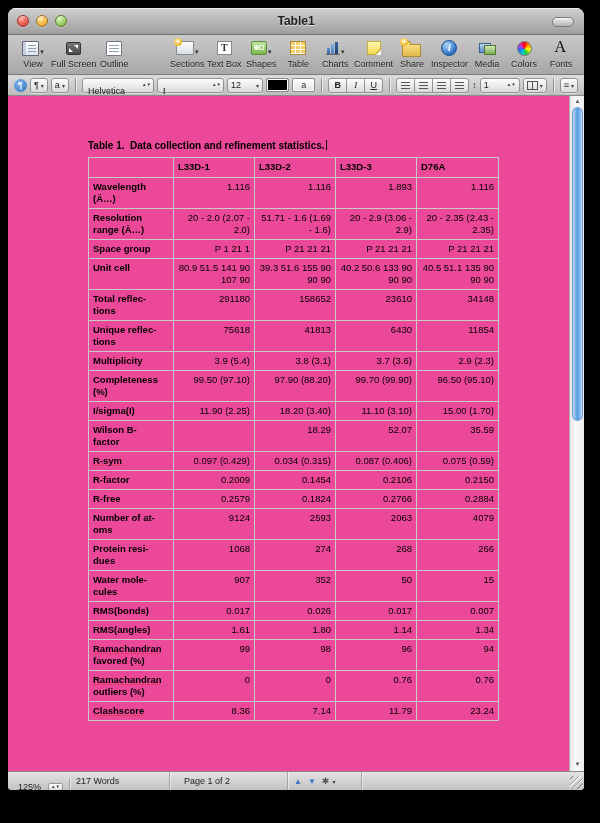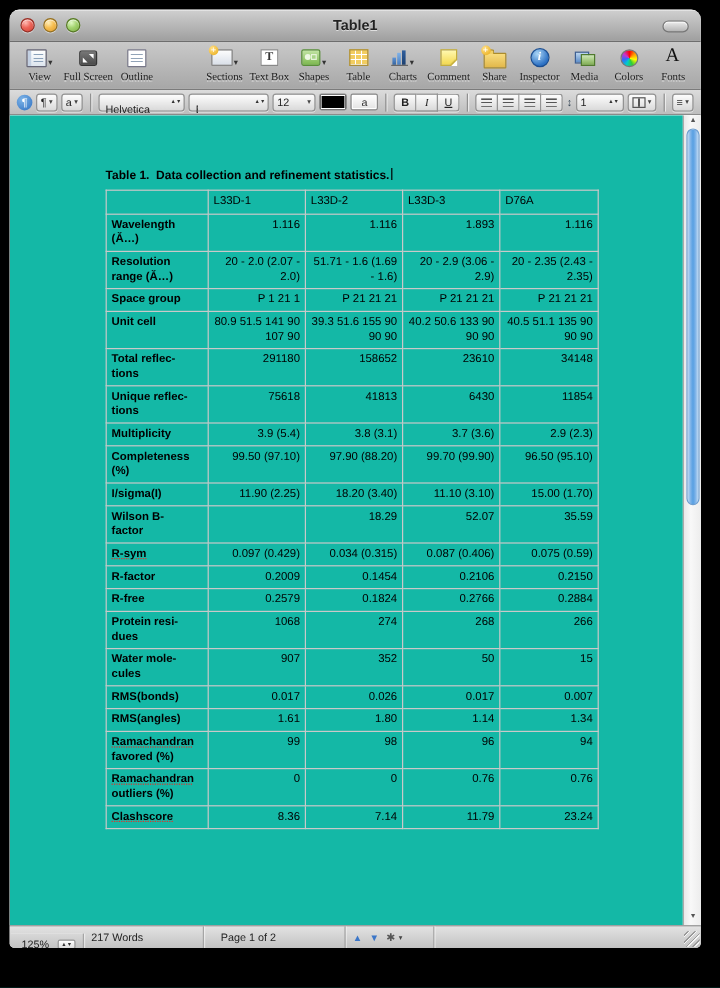--- a/index.html
+++ b/index.html
@@ -15,21 +15,21 @@
   .tl{width:12px;height:12px;border-radius:50%;box-shadow:inset 0 1px 1px rgba(255,255,255,.7),0 1px 0 rgba(255,255,255,.4);}
   .tl.red{background:radial-gradient(circle at 35% 30%,#ffb8b0,#ec6357 45%,#cf4437);border:1px solid #992e24;width:10px;height:10px;}
   .tl.yel{background:radial-gradient(circle at 35% 30%,#ffeeb8,#f7be50 45%,#dd9b2e);border:1px solid #96701f;width:10px;height:10px;}
   .tl.grn{background:radial-gradient(circle at 35% 30%,#e0f8c4,#a2d36e 45%,#7cab45;);border:1px solid #567a22;width:10px;height:10px;background:radial-gradient(circle at 35% 30%,#e0f8c4,#a2d36e 45%,#7cab45);}
   .win-title{position:absolute;left:0;right:0;text-align:center;font-size:12px;font-weight:bold;color:#222;
     text-shadow:0 1px 0 rgba(255,255,255,.6);pointer-events:none;}
   .lozenge{position:absolute;right:10px;top:9px;width:20px;height:8px;border-radius:5px;border:1px solid #777;
     background:linear-gradient(#ececec,#b5b5b5);box-shadow:inset 0 1px 1px rgba(255,255,255,.8);}
   
   .toolbar{height:40px;flex:0 0 40px;background:linear-gradient(#c9c9c9,#a7a7a7);
-    border-bottom:1px solid #7b7b7b;display:flex;align-items:flex-start;padding:3px 10px 0 12px;column-gap:11px;box-sizing:border-box;font-family:Liberation Serif, serif;}
+    border-bottom:1px solid #7b7b7b;display:flex;align-items:flex-start;padding:3px 10px 0 12px;column-gap:11px;box-sizing:border-box;}
   .tb-item{display:flex;flex-direction:column;align-items:center;min-width:26px;cursor:default;}
   .tb-item:nth-child(4){margin-left:36px;}
   .tb-item:nth-child(10){margin-left:auto;}
   .tb-item:nth-child(11){margin-left:auto;}
   .tb-ico{height:20px;display:flex;align-items:center;gap:1px;}
   .tb-caret{font-size:7px;color:#333;align-self:flex-end;margin-bottom:2px;}
   .tb-label{font-size:9px;color:#1c1c1c;margin-top:1px;text-shadow:0 1px 0 rgba(255,255,255,.4);white-space:nowrap;}
   .ico{position:relative;display:inline-block;}
   
   .view-icon{width:15px;height:13px;border:1px solid #667;border-radius:1px;background:linear-gradient(#ffffff,#dde5ee);box-shadow:inset 3px 0 0 #c3d0e2;}
@@ -101,28 +101,28 @@
   .fb-u{text-decoration:underline;}
   .align-glyph{display:inline-block;width:9px;height:7px;
     background:repeating-linear-gradient(#555 0 1px,transparent 1px 3px);}
   .lspace-glyph{font-size:9px;color:#345;}
   .cols-glyph{display:inline-block;width:9px;height:7px;border:1px solid #555;
     background:linear-gradient(to right,transparent 0 4px,#555 4px 5px,transparent 5px);}
   .list-glyph{font-size:9px;color:#333;}
   .fb-right{margin-left:auto;display:flex;align-items:center;gap:3px;}
   
   .docarea{flex:1 1 auto;position:relative;background:#fff;overflow:hidden;}
-  .page{position:absolute;left:0;top:0;right:15px;bottom:0;background:#14b8a6;}
+  .page{position:absolute;left:0;top:0;right:15px;bottom:0;background:#ec4899;}
   .page-content{position:absolute;left:80px;top:44px;width:410px;}
   .doc-title{font-size:10px;font-weight:bold;color:#000;white-space:pre-wrap;}
   .caret{display:inline-block;width:1px;height:10px;background:#000;vertical-align:-1px;margin-left:1px;}
   table.stats{border-collapse:collapse;table-layout:fixed;width:410px;margin-top:6px;
     font-size:9.5px;line-height:12px;color:#000;}
   table.stats th,table.stats td{border:1px solid #c9c9c9;padding:3px 4px;vertical-align:top;overflow:hidden;}
-  table.stats th{font-weight:normal;text-align:left;height:13px;}
+  table.stats th{font-weight:bold;text-align:left;height:13px;}
   td.lbl{font-weight:bold;white-space:pre-line;}
   td.val{text-align:right;}
   .sp{text-decoration:underline dotted #e0342b;text-decoration-thickness:1px;text-underline-offset:1px;}
   
   .scrollbar{position:absolute;right:0;top:0;bottom:0;width:15px;background:linear-gradient(to right,#e9e9e9,#f8f8f8 40%,#ededed);border-left:1px solid #ababab;box-sizing:border-box;}
   .sb-arrow{position:absolute;left:1px;right:0;height:11px;text-align:center;font-size:6px;color:#555;line-height:11px;}
   .sb-up{top:0;}
   .sb-down{bottom:1px;}
   .sb-thumb{position:absolute;left:2px;width:11px;top:11px;height:314px;border-radius:6px;
     background:linear-gradient(90deg,#c4dcf4,#78b0e8 30%,#58a0e2 50%,#78b0e8 70%,#c4dcf4);
@@ -424,20 +424,28 @@
                 <td class="val">0.2150</td>
               </tr>
               <tr>
                 <td class="lbl">R-free</td>
                 <td class="val">0.2579</td>
                 <td class="val">0.1824</td>
                 <td class="val">0.2766</td>
                 <td class="val">0.2884</td>
               </tr>
               <tr>
+                <td class="lbl">Number of at-
+oms</td>
+                <td class="val">9124</td>
+                <td class="val">2593</td>
+                <td class="val">2063</td>
+                <td class="val">4079</td>
+              </tr>
+              <tr>
                 <td class="lbl">Protein resi-
 dues</td>
                 <td class="val">1068</td>
                 <td class="val">274</td>
                 <td class="val">268</td>
                 <td class="val">266</td>
               </tr>
               <tr>
                 <td class="lbl">Water mole-
 cules</td>

